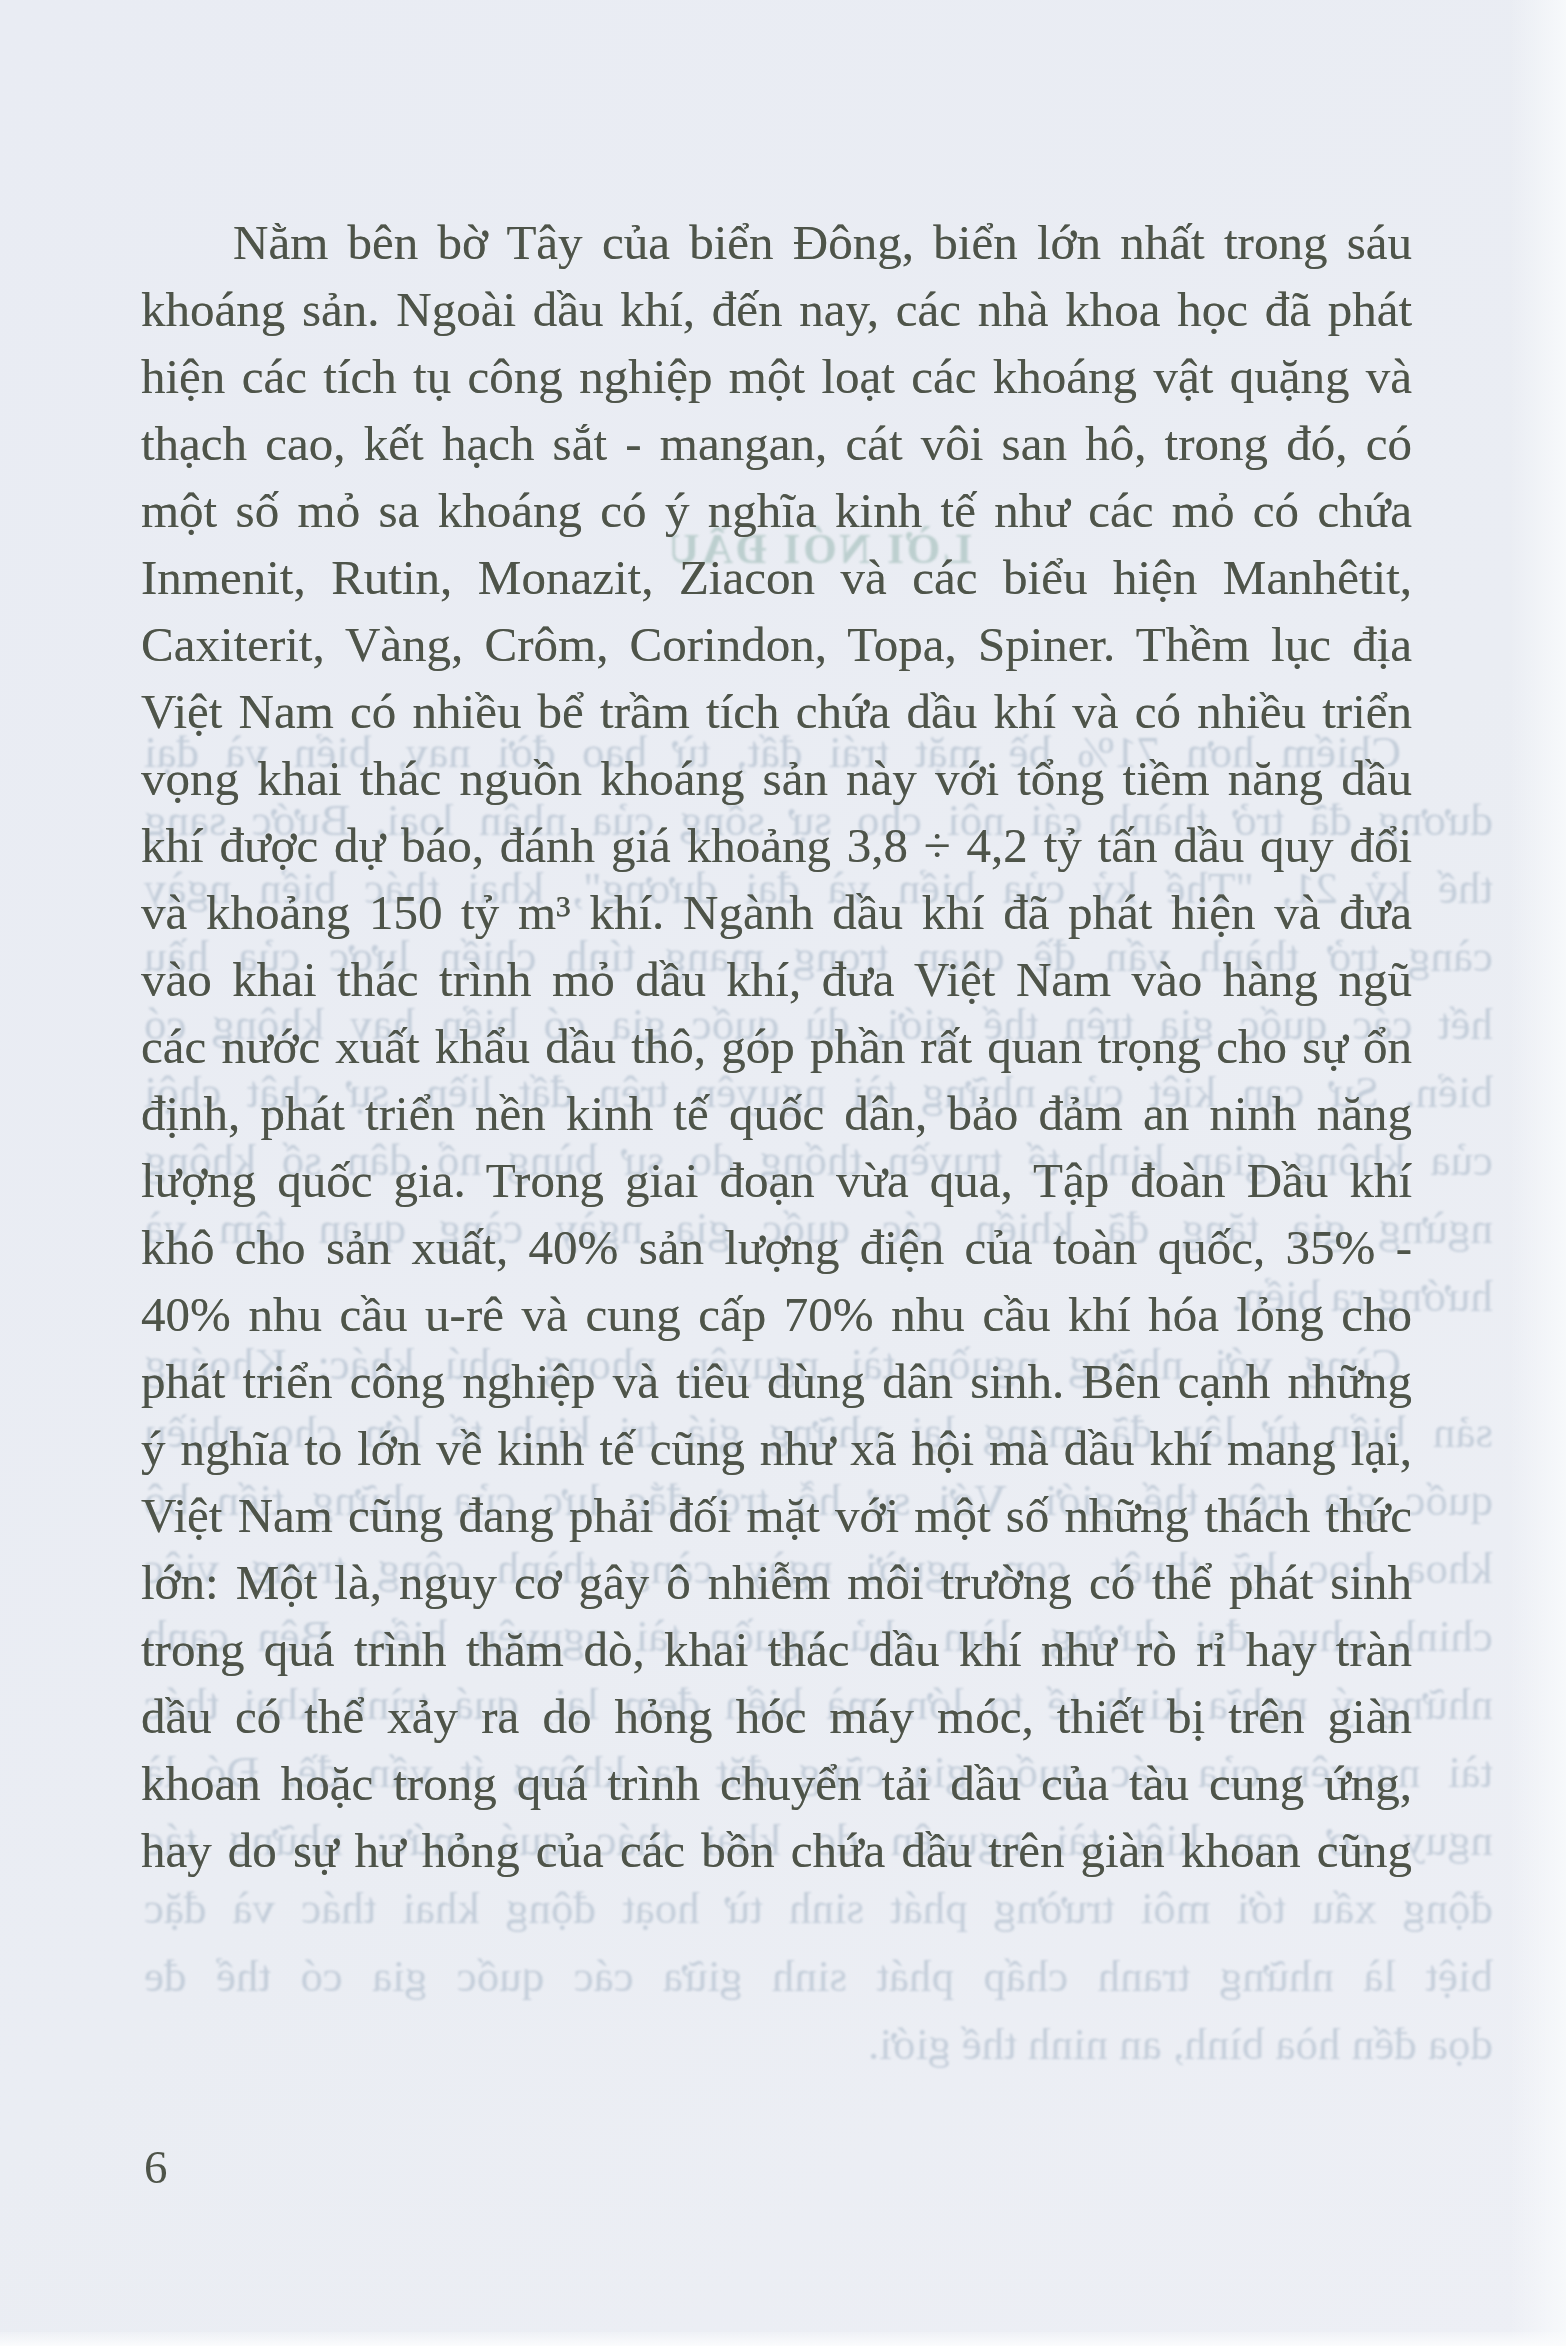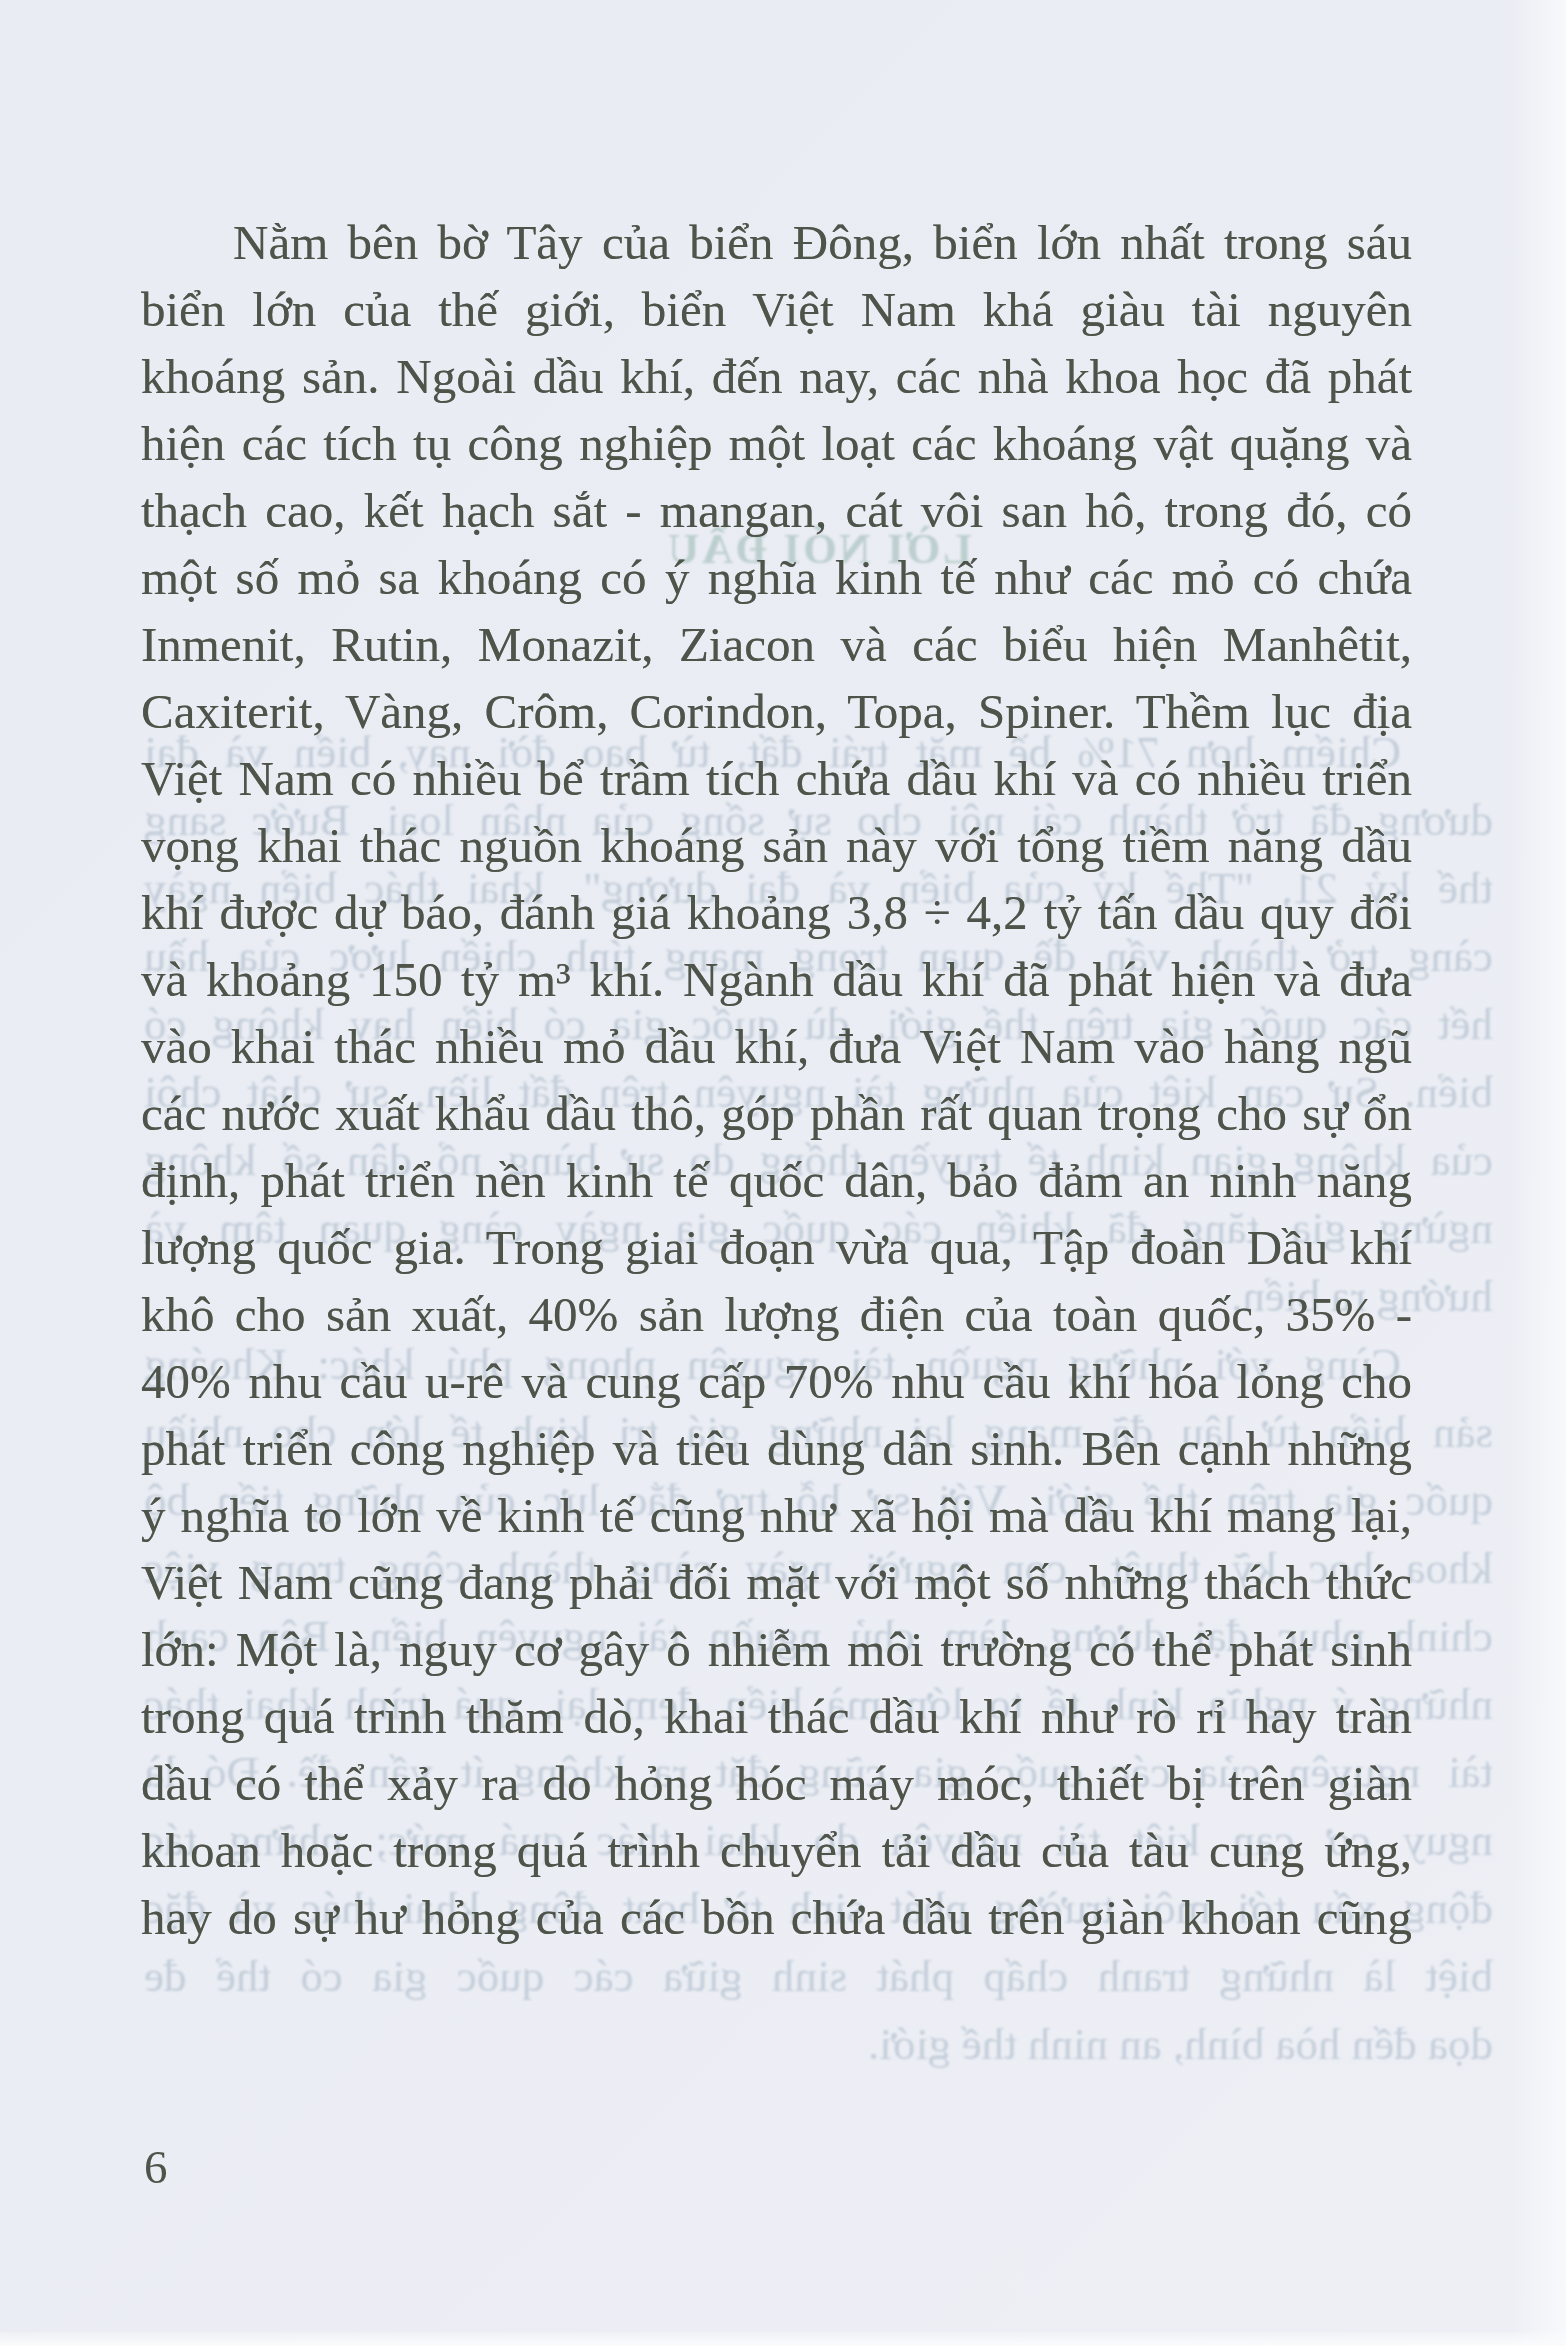--- a/index.html
+++ b/index.html
@@ -121,32 +121,31 @@
         <div class="bline">tài nguyên của các quốc gia cũng đặt ra không ít vấn đề. Đó là</div>
         <div class="bline">nguy cơ cạn kiệt tài nguyên do khai thác quá mức; những tác</div>
         <div class="bline">động xấu tới môi trường phát sinh từ hoạt động khai thác và đặc</div>
         <div class="bline">biệt là những tranh chấp phát sinh giữa các quốc gia có thể đe</div>
         <div class="bline short">dọa đến hòa bình, an ninh thế giới.</div>
       </div>
   </div>
 
   <div class="text-block" id="main-lines">
       <div class="line indent"><span>Nằm bên bờ Tây của biển Đông, biển lớn nhất trong sáu</span></div>
-      <div class="line"><span>biển lớn của thế giới, biển Việt Nam khá giàu tài nguyên</span></div>
       <div class="line"><span>khoáng sản. Ngoài dầu khí, đến nay, các nhà khoa học đã phát</span></div>
       <div class="line"><span>hiện các tích tụ công nghiệp một loạt các khoáng vật quặng và</span></div>
       <div class="line"><span>thạch cao, kết hạch sắt - mangan, cát vôi san hô, trong đó, có</span></div>
       <div class="line"><span>một số mỏ sa khoáng có ý nghĩa kinh tế như các mỏ có chứa</span></div>
       <div class="line"><span>Inmenit, Rutin, Monazit, Ziacon và các biểu hiện Manhêtit,</span></div>
       <div class="line"><span>Caxiterit, Vàng, Crôm, Corindon, Topa, Spiner. Thềm lục địa</span></div>
       <div class="line"><span>Việt Nam có nhiều bể trầm tích chứa dầu khí và có nhiều triển</span></div>
       <div class="line"><span>vọng khai thác nguồn khoáng sản này với tổng tiềm năng dầu</span></div>
       <div class="line"><span>khí được dự báo, đánh giá khoảng 3,8 ÷ 4,2 tỷ tấn dầu quy đổi</span></div>
       <div class="line"><span>và khoảng 150 tỷ m³ khí. Ngành dầu khí đã phát hiện và đưa</span></div>
-      <div class="line"><span>vào khai thác nhiều mỏ dầu khí, đưa Việt Nam vào hàng ngũ</span></div>
+      <div class="line"><span>vào khai thác trình mỏ dầu khí, đưa Việt Nam vào hàng ngũ</span></div>
       <div class="line"><span>các nước xuất khẩu dầu thô, góp phần rất quan trọng cho sự ổn</span></div>
       <div class="line"><span>định, phát triển nền kinh tế quốc dân, bảo đảm an ninh năng</span></div>
       <div class="line"><span>lượng quốc gia. Trong giai đoạn vừa qua, Tập đoàn Dầu khí</span></div>
       <div class="line"><span>khô cho sản xuất, 40% sản lượng điện của toàn quốc, 35% -</span></div>
       <div class="line"><span>40% nhu cầu u-rê và cung cấp 70% nhu cầu khí hóa lỏng cho</span></div>
       <div class="line"><span>phát triển công nghiệp và tiêu dùng dân sinh. Bên cạnh những</span></div>
       <div class="line"><span>ý nghĩa to lớn về kinh tế cũng như xã hội mà dầu khí mang lại,</span></div>
       <div class="line"><span>Việt Nam cũng đang phải đối mặt với một số những thách thức</span></div>
       <div class="line"><span>lớn: </span><span class="it">Một là</span><span>, nguy cơ gây ô nhiễm môi trường có thể phát sinh</span></div>
       <div class="line"><span>trong quá trình thăm dò, khai thác dầu khí như rò rỉ hay tràn</span></div>

